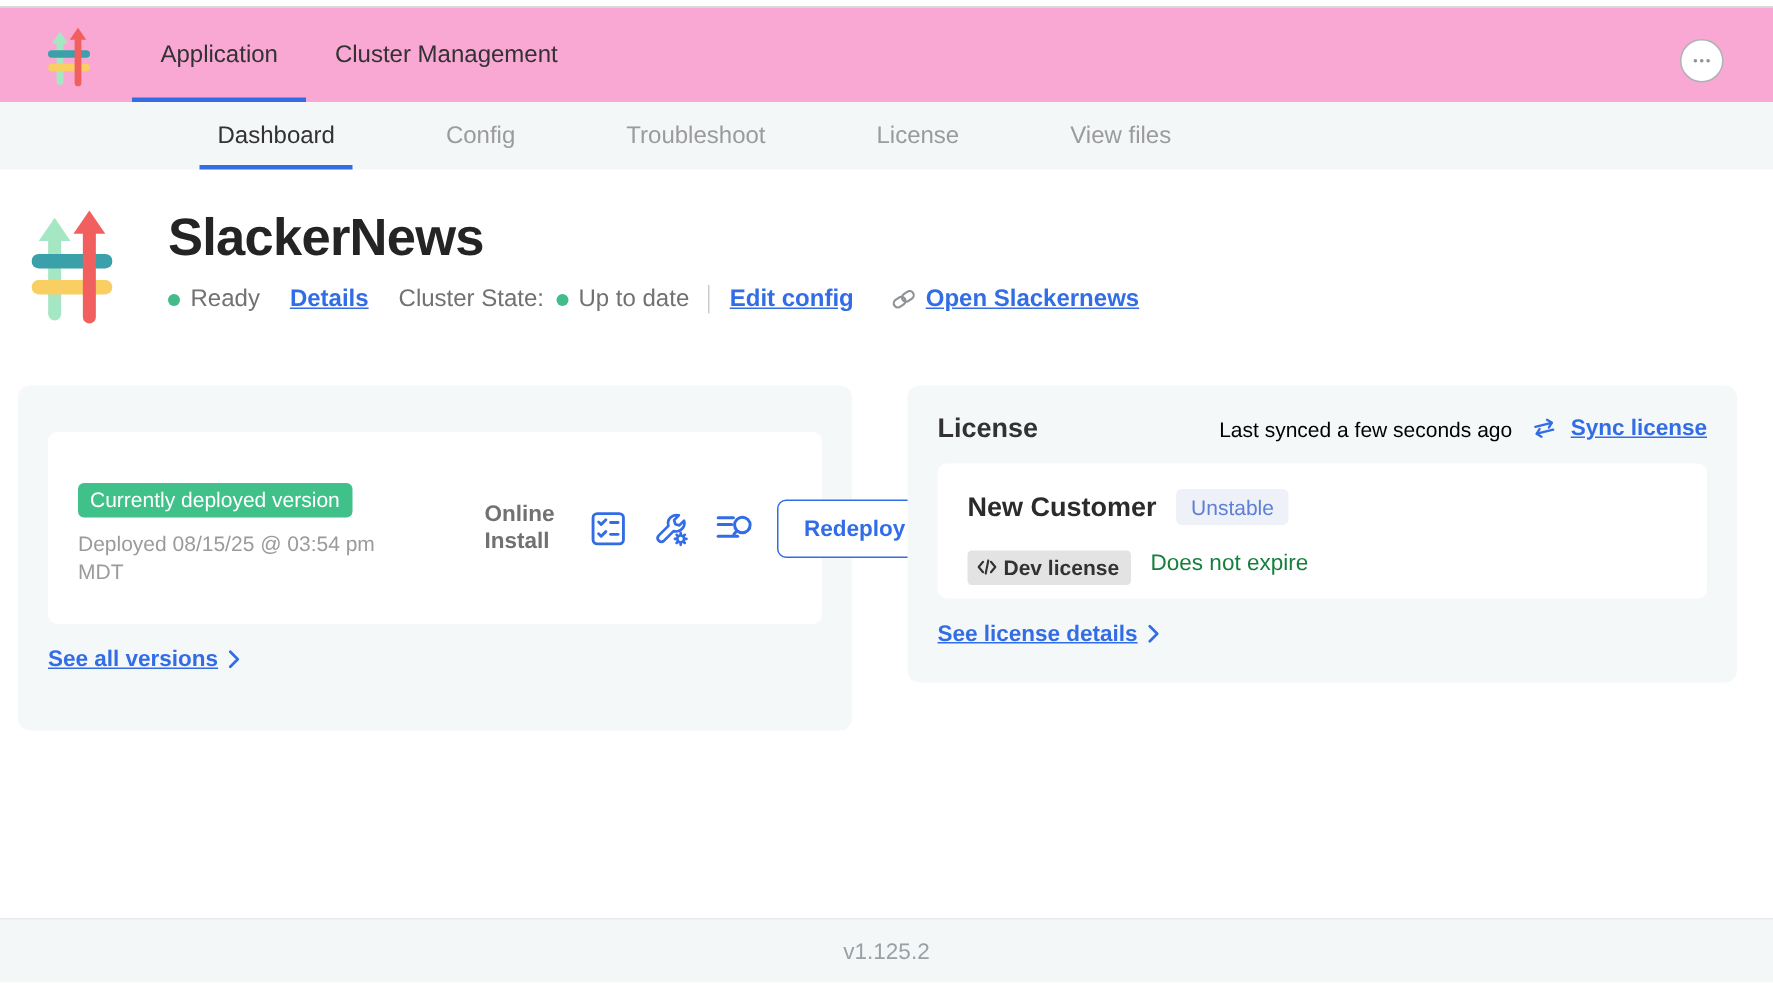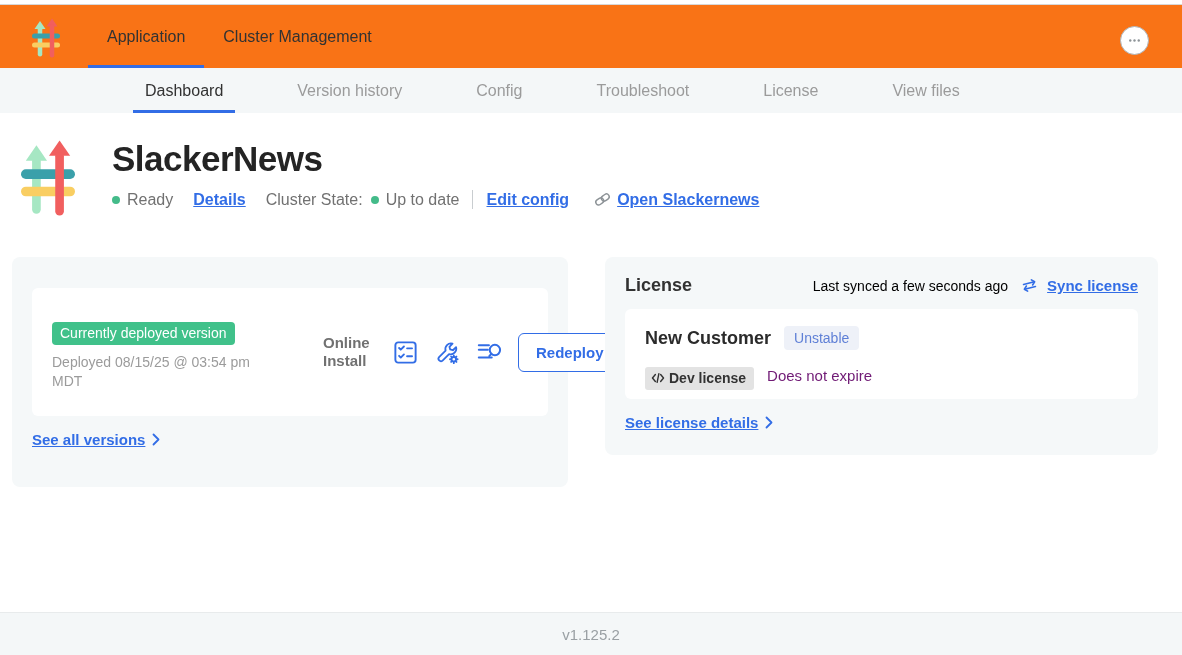--- a/index.html
+++ b/index.html
@@ -4,21 +4,21 @@
 <style>
   * { box-sizing: border-box; }
   html,body { margin:0; padding:0; background:#fff; }
   body { font-family:"Liberation Sans", sans-serif; color:#323232; }
   .page { position:relative; width:1182px; height:655px; background:#fff; overflow:hidden; }
 
   
   .top-hairline { position:absolute; top:4px; left:0; width:100%; height:1px; background:#d7d7d7; }
 
   
-  .navbar { position:absolute; top:5px; left:0; width:100%; height:63px; background:#f97316; }
+  .navbar { position:absolute; top:5px; left:0; width:100%; height:63px; background:#f9a8d4; }
   .navbar-logo { position:absolute; left:32px; top:13px; width:28px; height:40px; }
   .nav-tabs { position:absolute; left:88px; top:0; height:63px; display:flex; }
   .nav-tab { position:relative; display:flex; align-items:center; padding:0 19px; font-size:16px; color:#323232; cursor:pointer; }
   .nav-tab.active::after { content:""; position:absolute; left:0; right:0; bottom:0; height:3px; background:#326de6; }
   .more-btn { position:absolute; right:33px; top:21px; width:29px; height:29px; border:1px solid #aeb2b6; border-radius:50%; background:#fff; display:flex; align-items:center; justify-content:center; cursor:pointer; padding:0; }
 
   
   .subnav { position:absolute; top:68px; left:0; width:100%; height:45px; background:#f4f7f8; display:flex; padding-left:133px; column-gap:50px; }
   .subnav-tab { position:relative; display:flex; align-items:center; padding:0 12px; font-size:16px; color:#9b9b9b; cursor:pointer; white-space:nowrap; }
   .subnav-tab.active { color:#323232; }
@@ -64,21 +64,21 @@
   .see-link .txt { text-decoration:underline; }
 
   
   .last-synced { font-size:14px; color:#000000; margin-right:4px; }
   .lic-inner { height:90px; padding-top:17px; }
   .lic-row1 { display:flex; align-items:center; gap:13px; }
   .customer-name { font-size:18px; font-weight:700; color:#2b2b2b; }
   .channel-badge { background:#eef1f8; color:#5e7fd6; font-size:14px; padding:4px 10px; border-radius:4px; }
   .lic-row2 { display:flex; gap:13px; margin-top:17px; }
   .devlicense-badge { display:flex; align-items:center; gap:4px; background:#e3e3e3; color:#323232; font-size:14px; font-weight:700; padding:3px 8px 4px 6px; border-radius:3px; }
-  .expiry { font-size:15px; color:#701a75; }
+  .expiry { font-size:15px; color:#15803d; }
 
   
   .footer { position:absolute; left:0; top:612px; width:100%; height:43px; background:#f4f7f8; border-top:1px solid #e8ebec; display:flex; align-items:center; justify-content:center; font-size:15px; color:#9aa0a4; }
 </style>
 </head>
 <body>
 
 <div class="page">
 
   <div class="top-hairline"></div>
@@ -111,23 +111,20 @@
               <circle cx="18" cy="12" r="1.7"></circle>
             </g>
           </svg>
       </span>
     </button>
   </header>
 
   <nav class="subnav">
     <div class="subnav-tab active">
         <span>Dashboard</span>
-      </div>
-    <div class="subnav-tab">
-        <span>Version history</span>
       </div>
     <div class="subnav-tab">
         <span>Config</span>
       </div>
     <div class="subnav-tab">
         <span>Troubleshoot</span>
       </div>
     <div class="subnav-tab">
         <span>License</span>
       </div>

